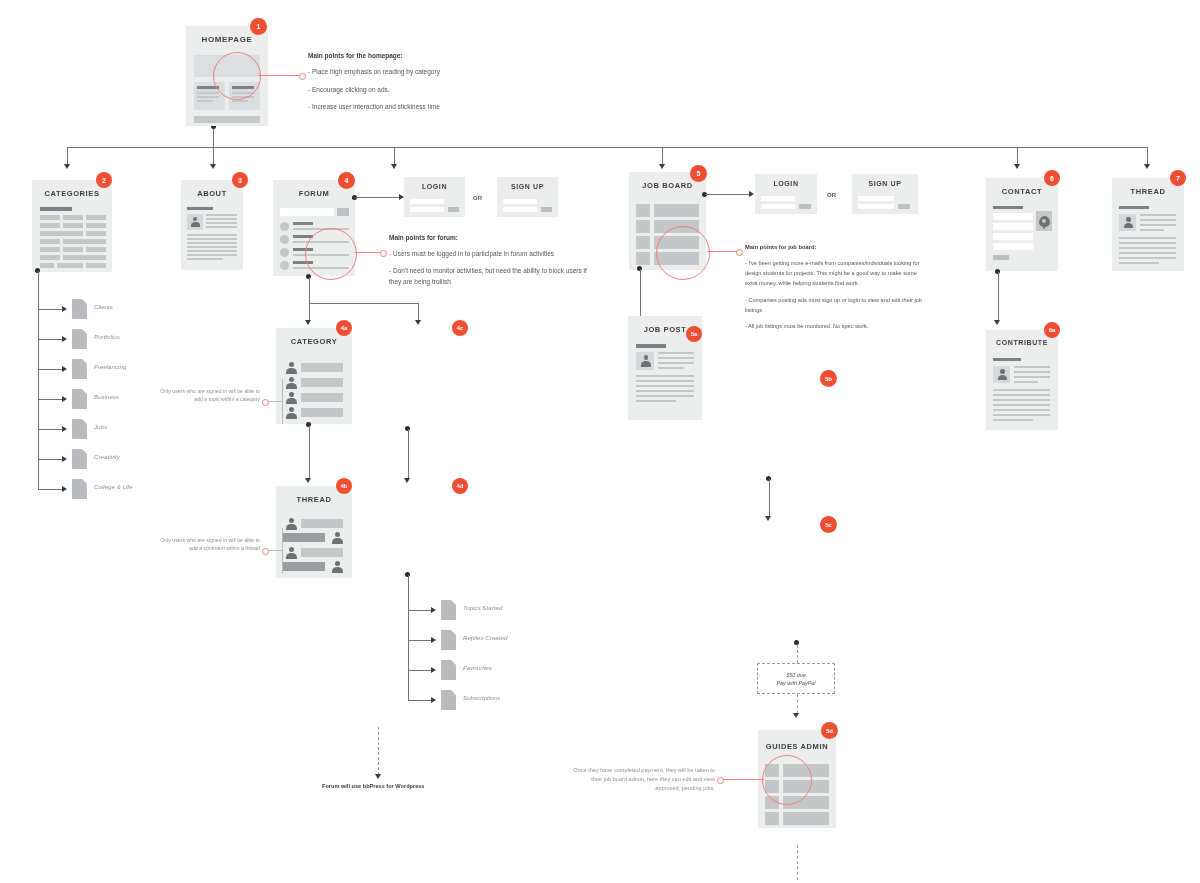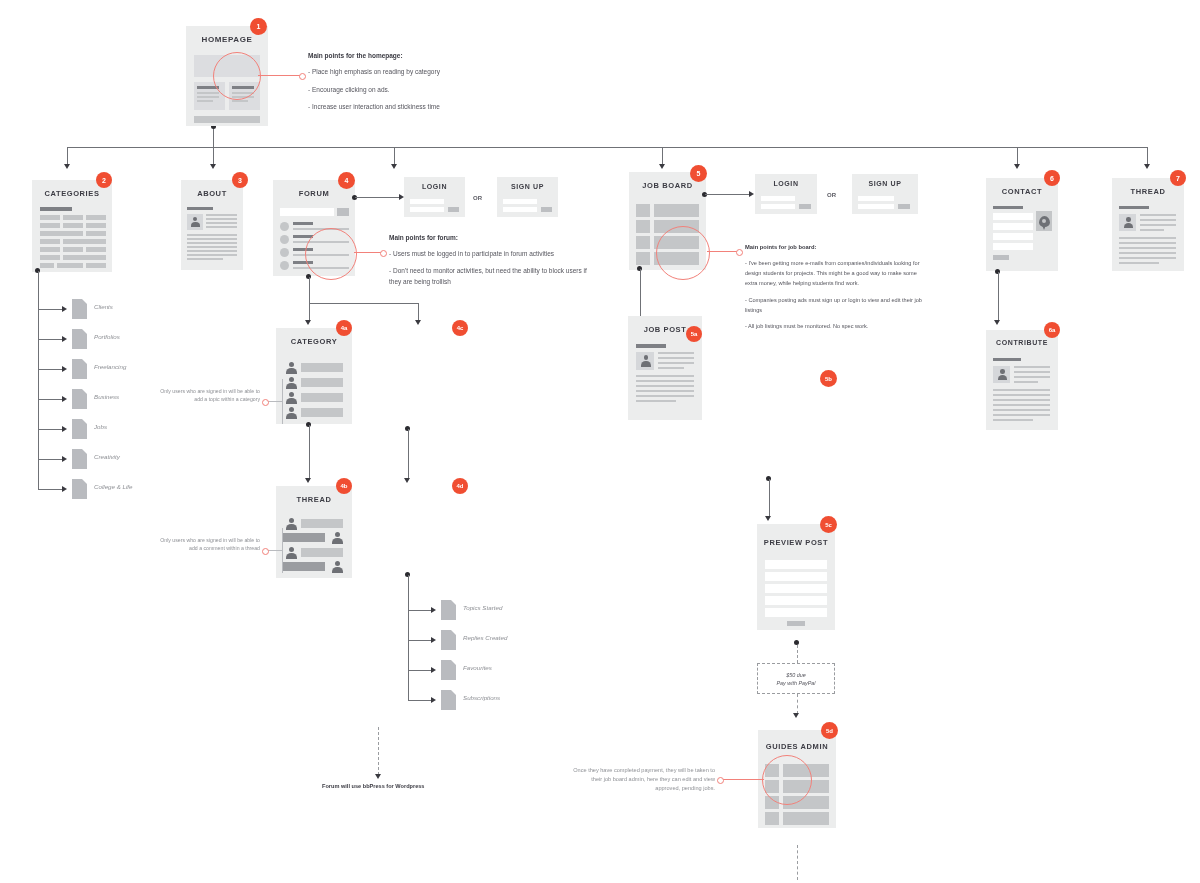--- a/index.html
+++ b/index.html
@@ -450,29 +450,20 @@
     <div class="bar" style="position:absolute;left:8px;top:84px;width:40px;height:2px;"></div>
   </div>
   <div class="badge" style="left:686px;top:326px;width:16px;height:16px;font-size:6px;">5a</div>
 
   <div class="badge" style="left:820px;top:370px;width:17px;height:17px;font-size:6px;">5b</div>
 
   <div class="dot" style="left:766px;top:476px;"></div>
   <div class="ln lnv" style="left:768.5px;top:479px;height:38px;"></div>
   <div class="arw dn" style="left:765px;top:516px;"></div>
 
-  <div class="card" style="left:757px;top:524px;width:78px;height:106px;">
-    <div class="ttl" style="margin-top:14px;font-size:7.5px;">PREVIEW POST</div>
-    <div class="bar-w" style="position:absolute;left:8px;top:36px;width:62px;height:9px;"></div>
-    <div class="bar-w" style="position:absolute;left:8px;top:48px;width:62px;height:9px;"></div>
-    <div class="bar-w" style="position:absolute;left:8px;top:60px;width:62px;height:9px;"></div>
-    <div class="bar-w" style="position:absolute;left:8px;top:72px;width:62px;height:9px;"></div>
-    <div class="bar-w" style="position:absolute;left:8px;top:84px;width:62px;height:9px;"></div>
-    <div class="chip" style="position:absolute;left:30px;top:97px;width:18px;height:5px;"></div>
-  </div>
   <div class="badge" style="left:820px;top:516px;width:17px;height:17px;font-size:6px;">5c</div>
 
   <div class="dot" style="left:794px;top:640px;"></div>
   <div class="dash-v" style="left:796.5px;top:645px;height:18px;"></div>
   <div class="dash-box" style="left:757px;top:663px;width:78px;height:31px;">
     <div style="font-size:5.4px;font-style:italic;color:#55555d;">$50 due</div>
     <div style="font-size:5.4px;font-style:italic;color:#55555d;margin-top:2px;">Pay with PayPal</div>
   </div>
   <div class="dash-v" style="left:796.5px;top:694px;height:20px;"></div>
   <div class="arw dn" style="left:793px;top:713px;"></div>

